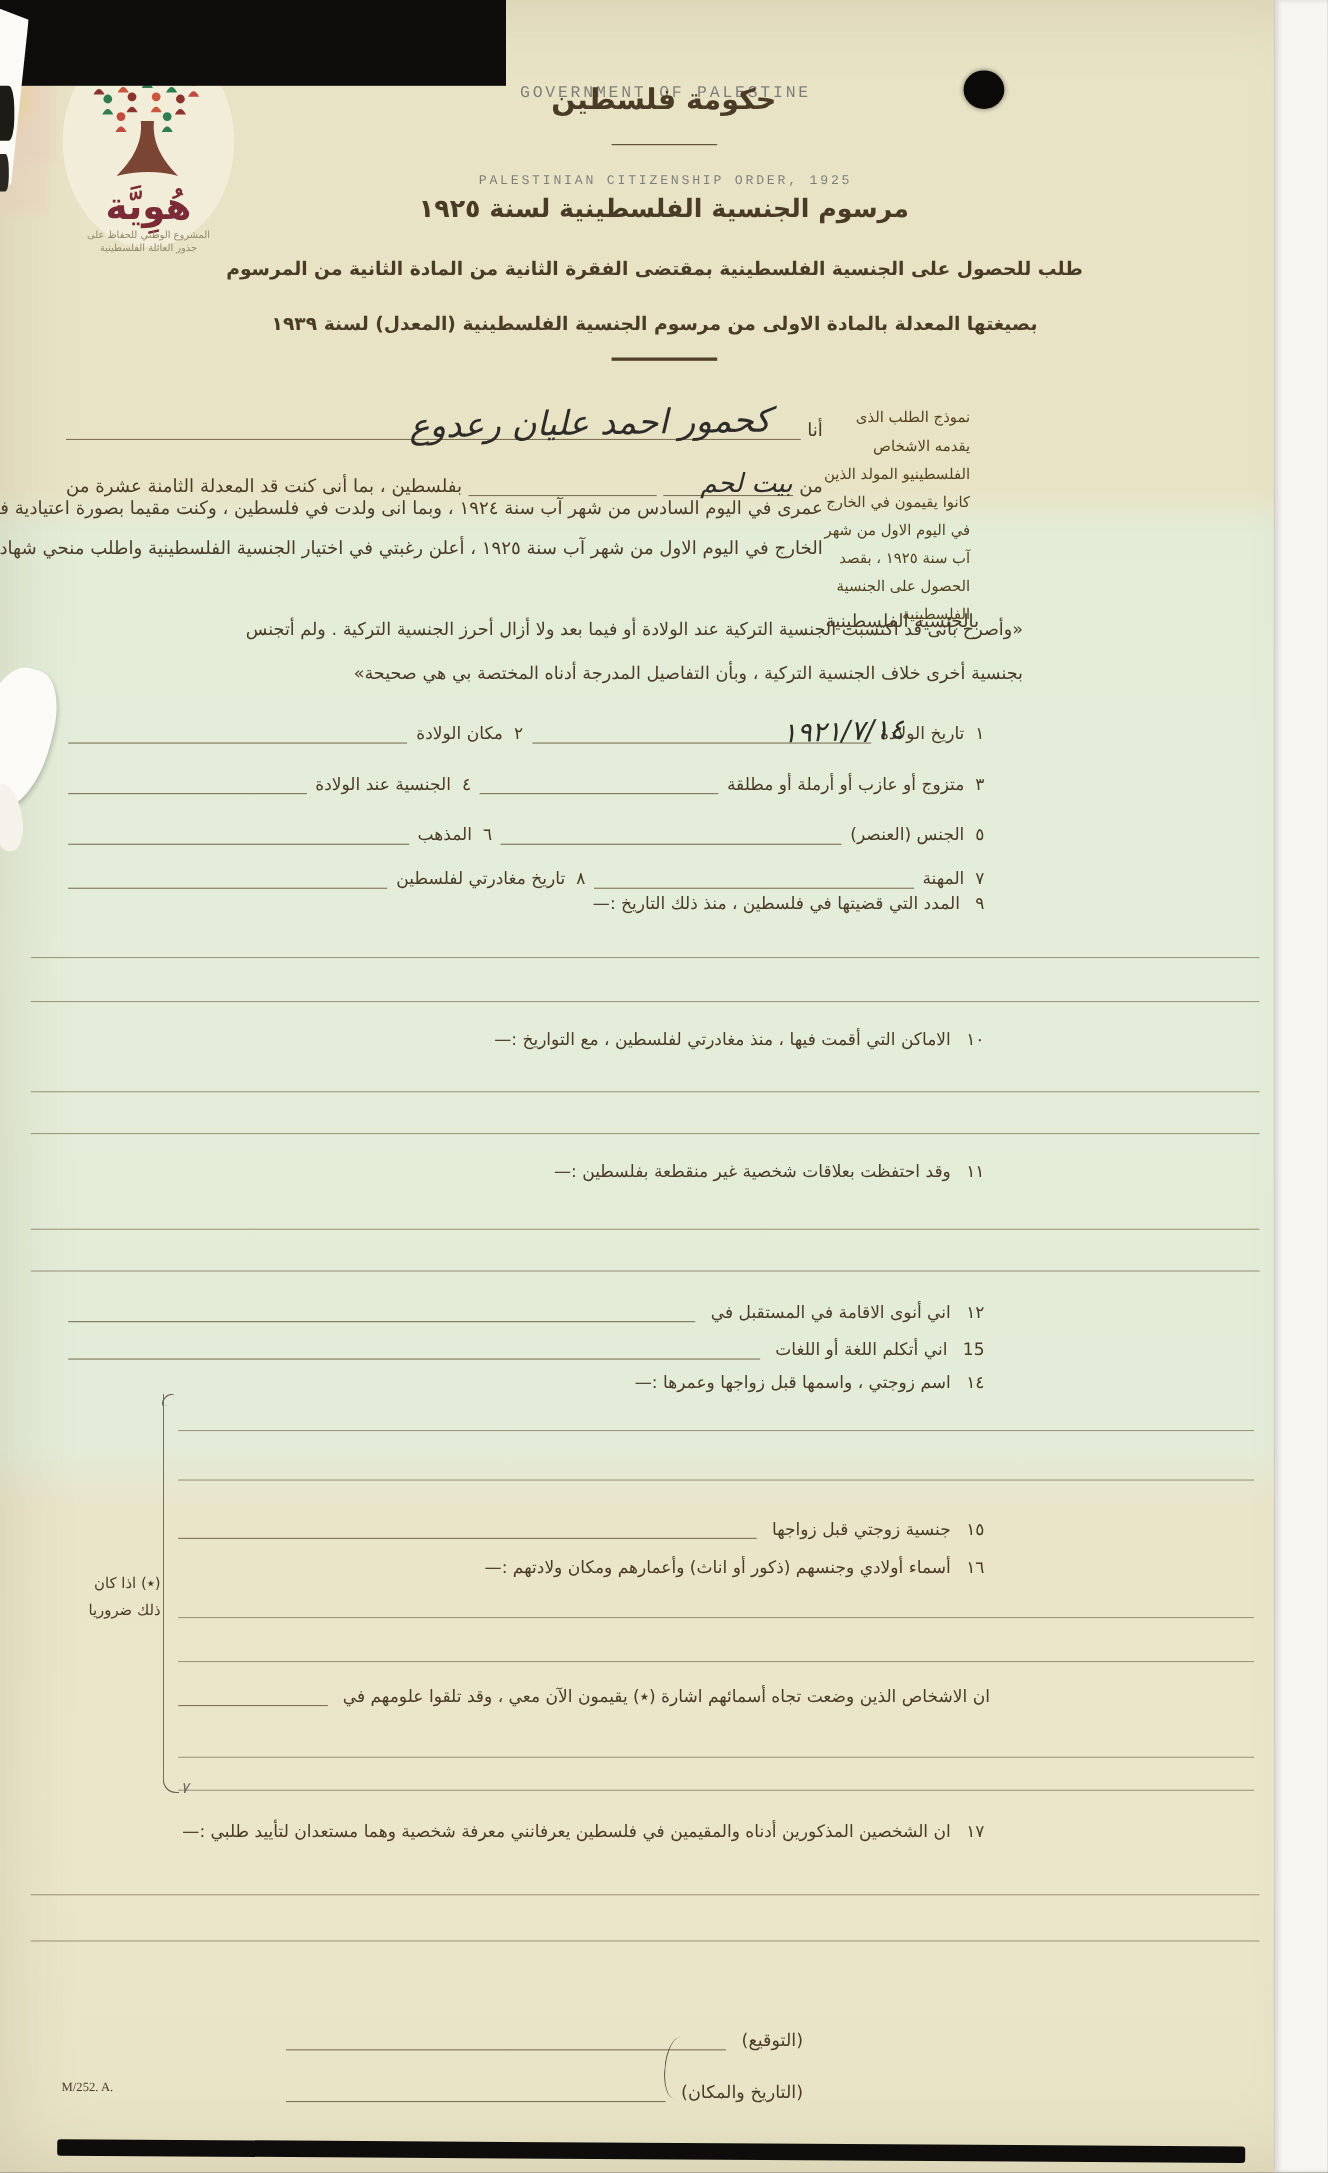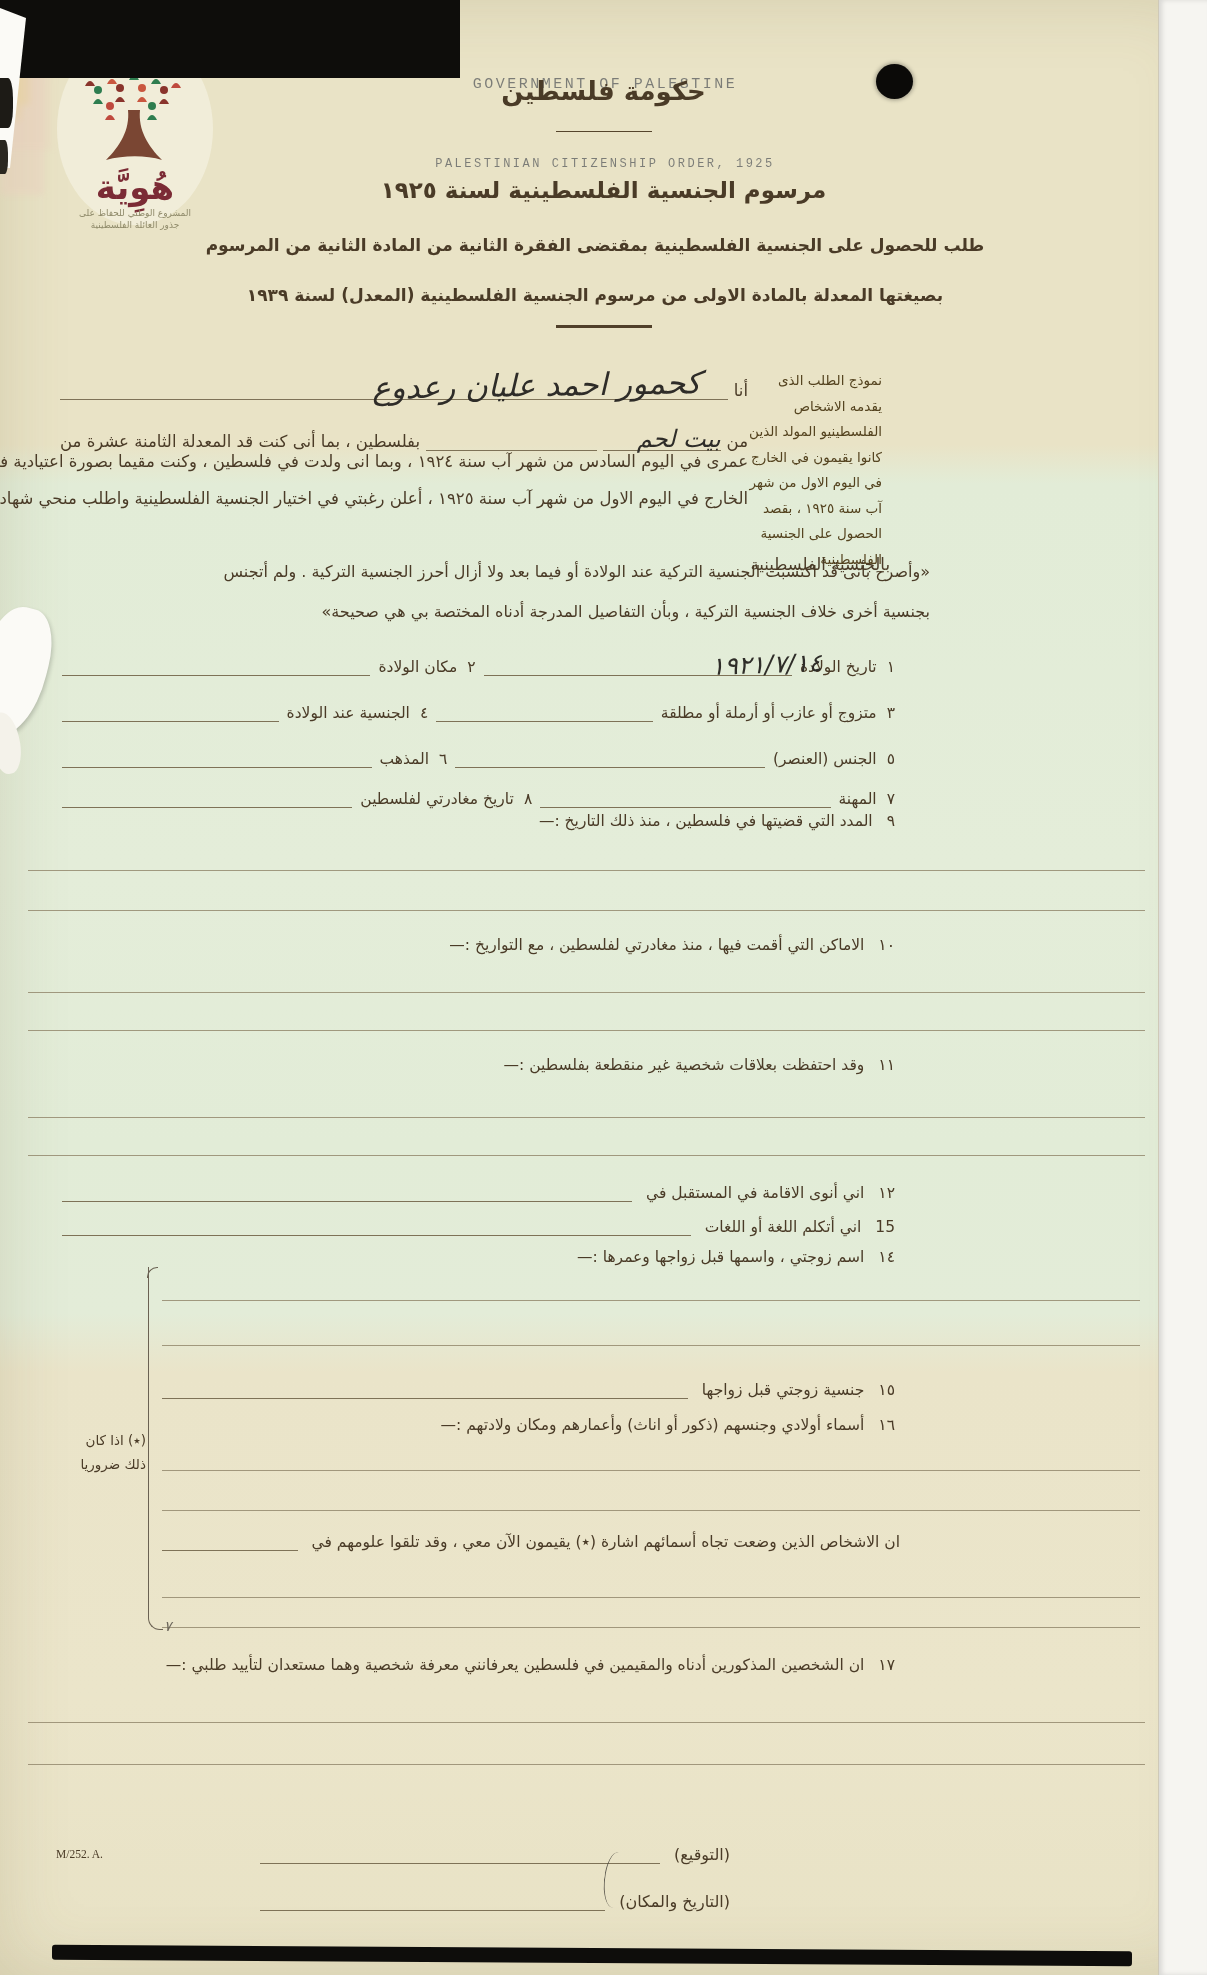--- a/index.html
+++ b/index.html
@@ -242,21 +242,21 @@
 
   <div class="abs irow" style="left:260px;top:1845px;width:470px;font-size:16px;justify-content:center;">
     <span>(التوقيع)</span>
     <span class="frule" style="height:16px;"></span>
   </div>
   <div class="abs pen-curve" style="left:604px;top:1852px;"></div>
   <div class="abs irow" style="left:260px;top:1892px;width:470px;font-size:16px;">
     <span>(التاريخ والمكان)</span>
     <span class="frule" style="height:16px;"></span>
   </div>
-  <div class="abs" style="left:56px;top:1848px;font-size:11.5px;color:#4a3b27;font-family:'Liberation Serif','DejaVu Serif',serif;">M/252. A.</div>
+  <div class="abs" style="left:56px;top:1892px;font-size:11.5px;color:#4a3b27;font-family:'Liberation Serif','DejaVu Serif',serif;">M/252. A.</div>
 
   <div class="abs" style="left:1158px;top:0;width:49px;height:1975px;background:#f6f5f1;border-left:1px solid #cfc9b8;box-shadow:inset 3px 0 5px rgba(0,0,0,.12);"></div>
   <div class="abs" style="left:0;top:0;width:460px;height:78px;background:#0e0d0b;clip-path:polygon(0 0,450 0,448 8px,60px 16px,0 72px);"></div>
   <div class="abs" style="left:0;top:8px;width:46px;height:160px;background:#fbfaf6;clip-path:polygon(0 0,26px 10px,10px 100%,0 100%);"></div>
   <div class="abs" style="left:0;top:78px;width:13px;height:50px;background:#1d1b16;border-radius:0 40% 40% 0;"></div>
   <div class="abs" style="left:0;top:140px;width:8px;height:34px;background:#2a2720;border-radius:0 40% 40% 0;"></div>
   <div class="abs" style="left:-20px;top:606px;width:66px;height:132px;background:#fbfaf6;border-radius:50% 42% 58% 50%;transform:rotate(14deg);box-shadow:2px 2px 4px rgba(0,0,0,.18);"></div>
   <div class="abs" style="left:-8px;top:712px;width:28px;height:62px;background:#f4f2ea;border-radius:40% 60% 50% 50%;transform:rotate(-8deg);"></div>
   <div class="abs" style="left:52px;top:1948px;width:1080px;height:15px;background:#0e0d0b;transform:rotate(.35deg);border-radius:3px;"></div>
 </div>

